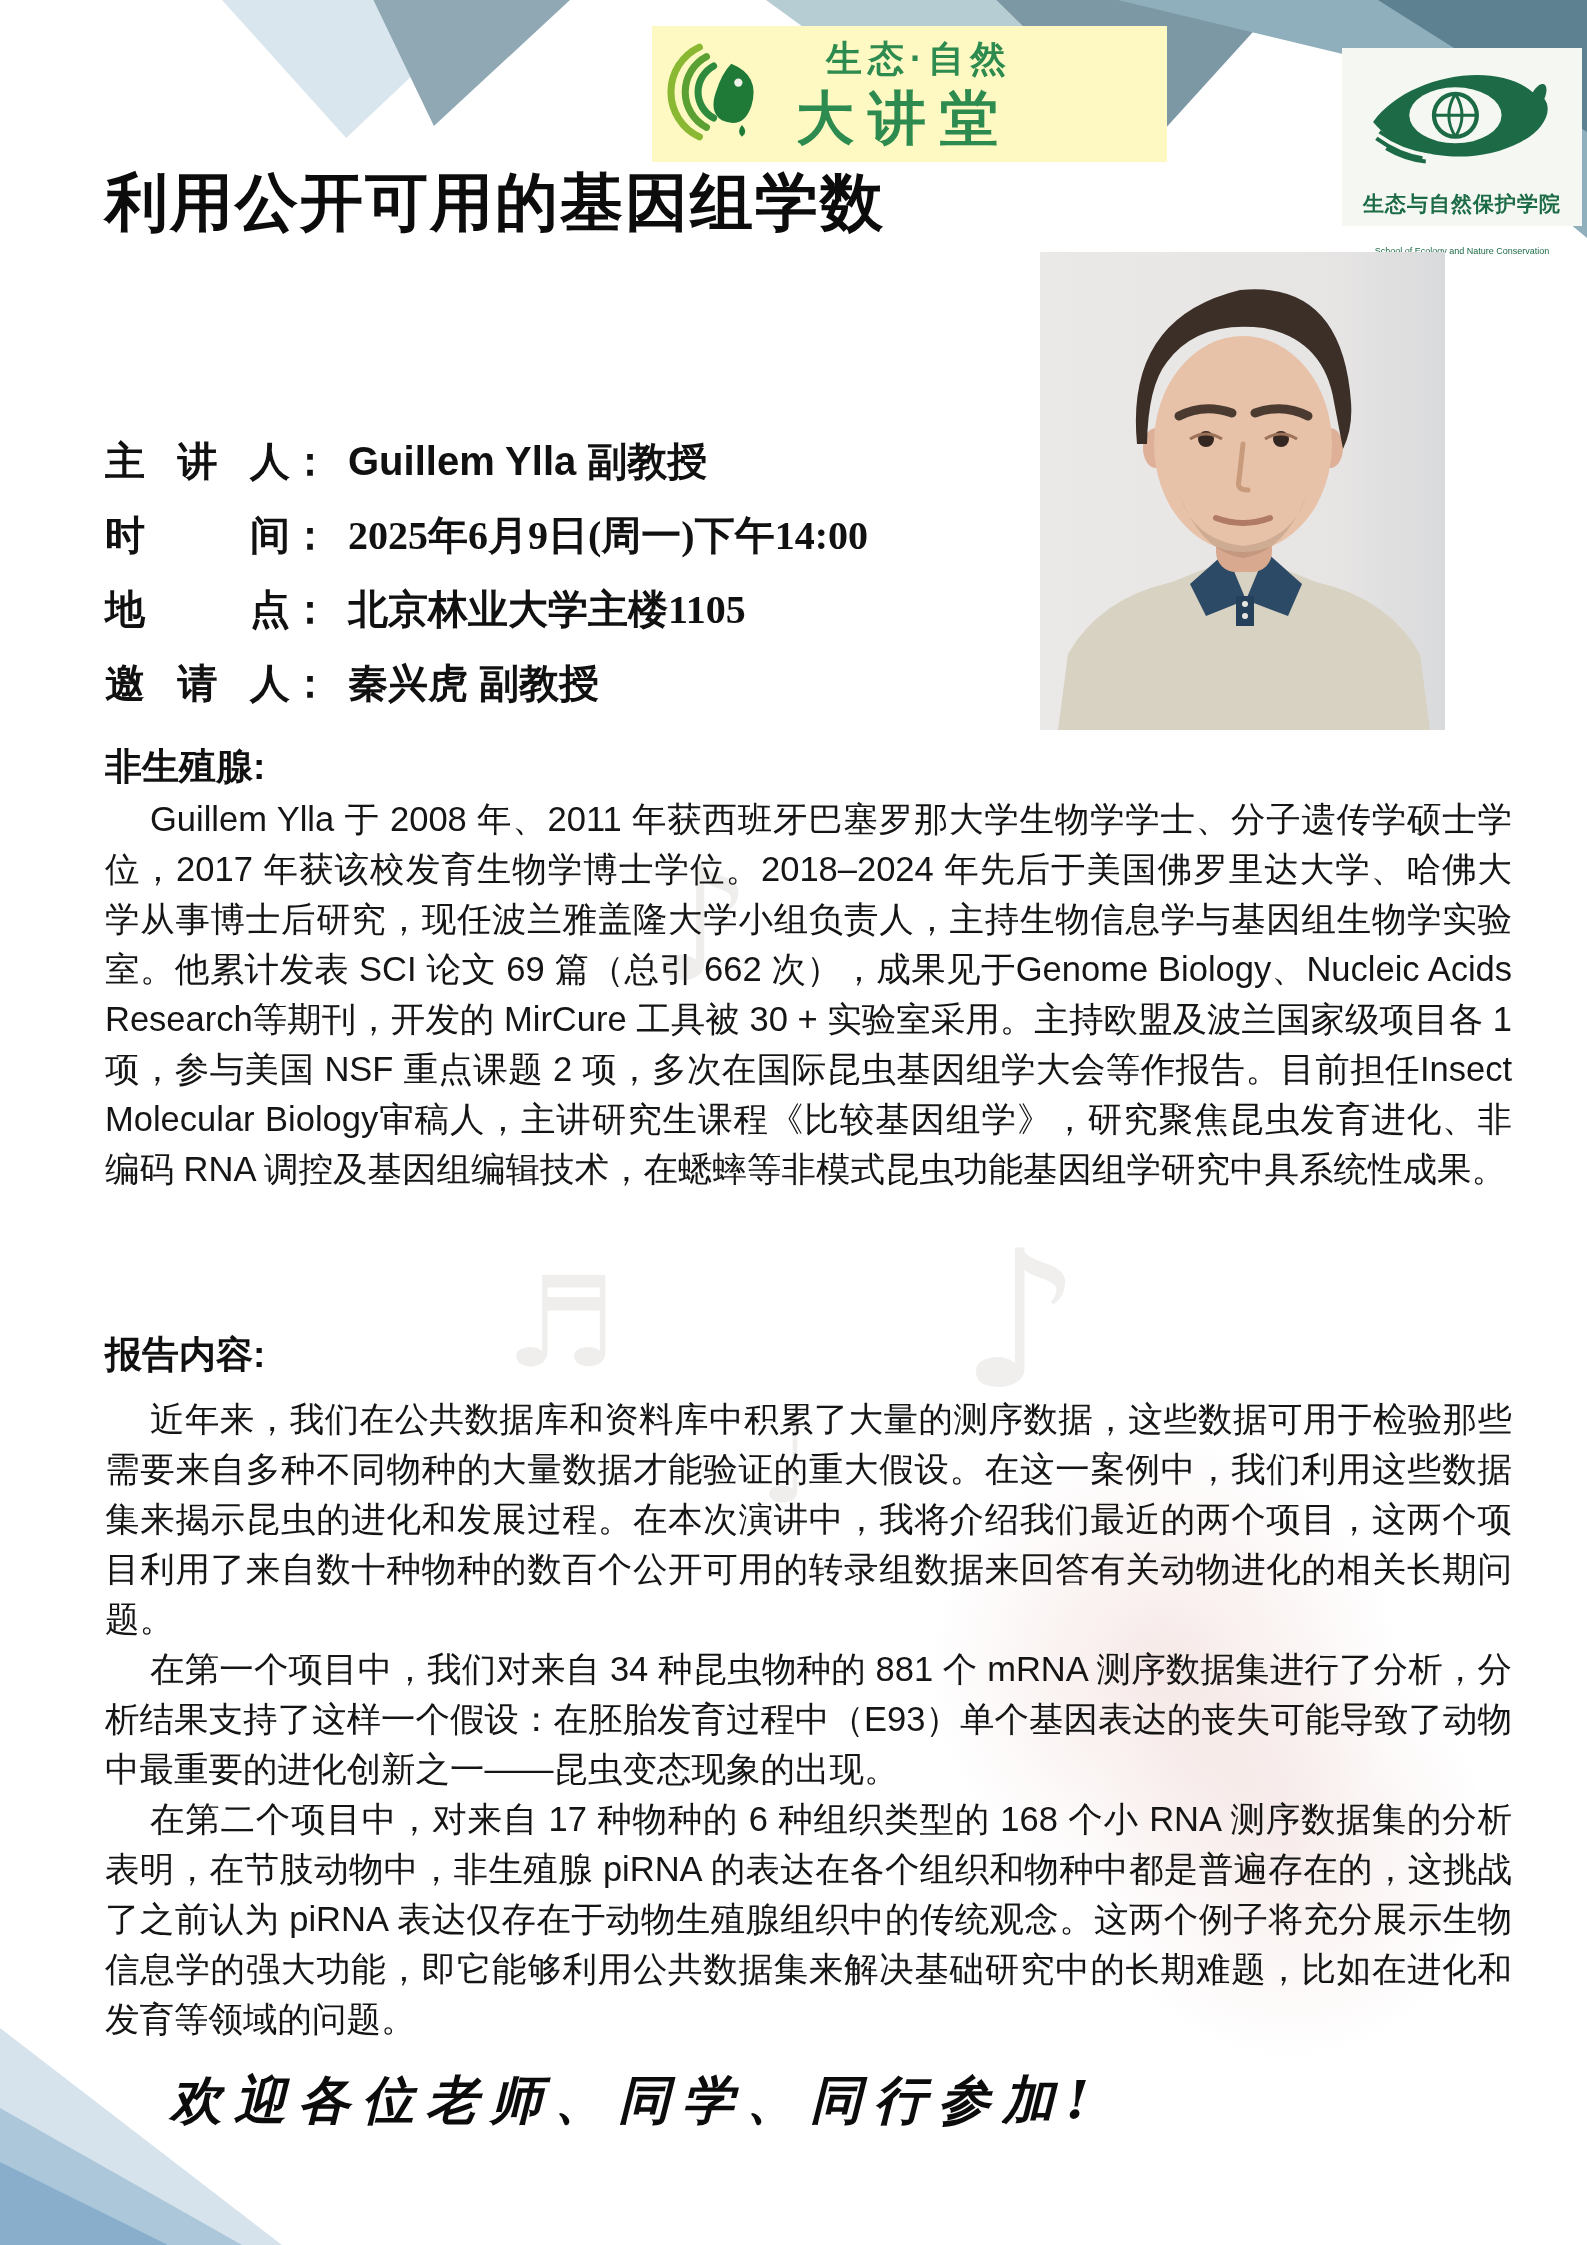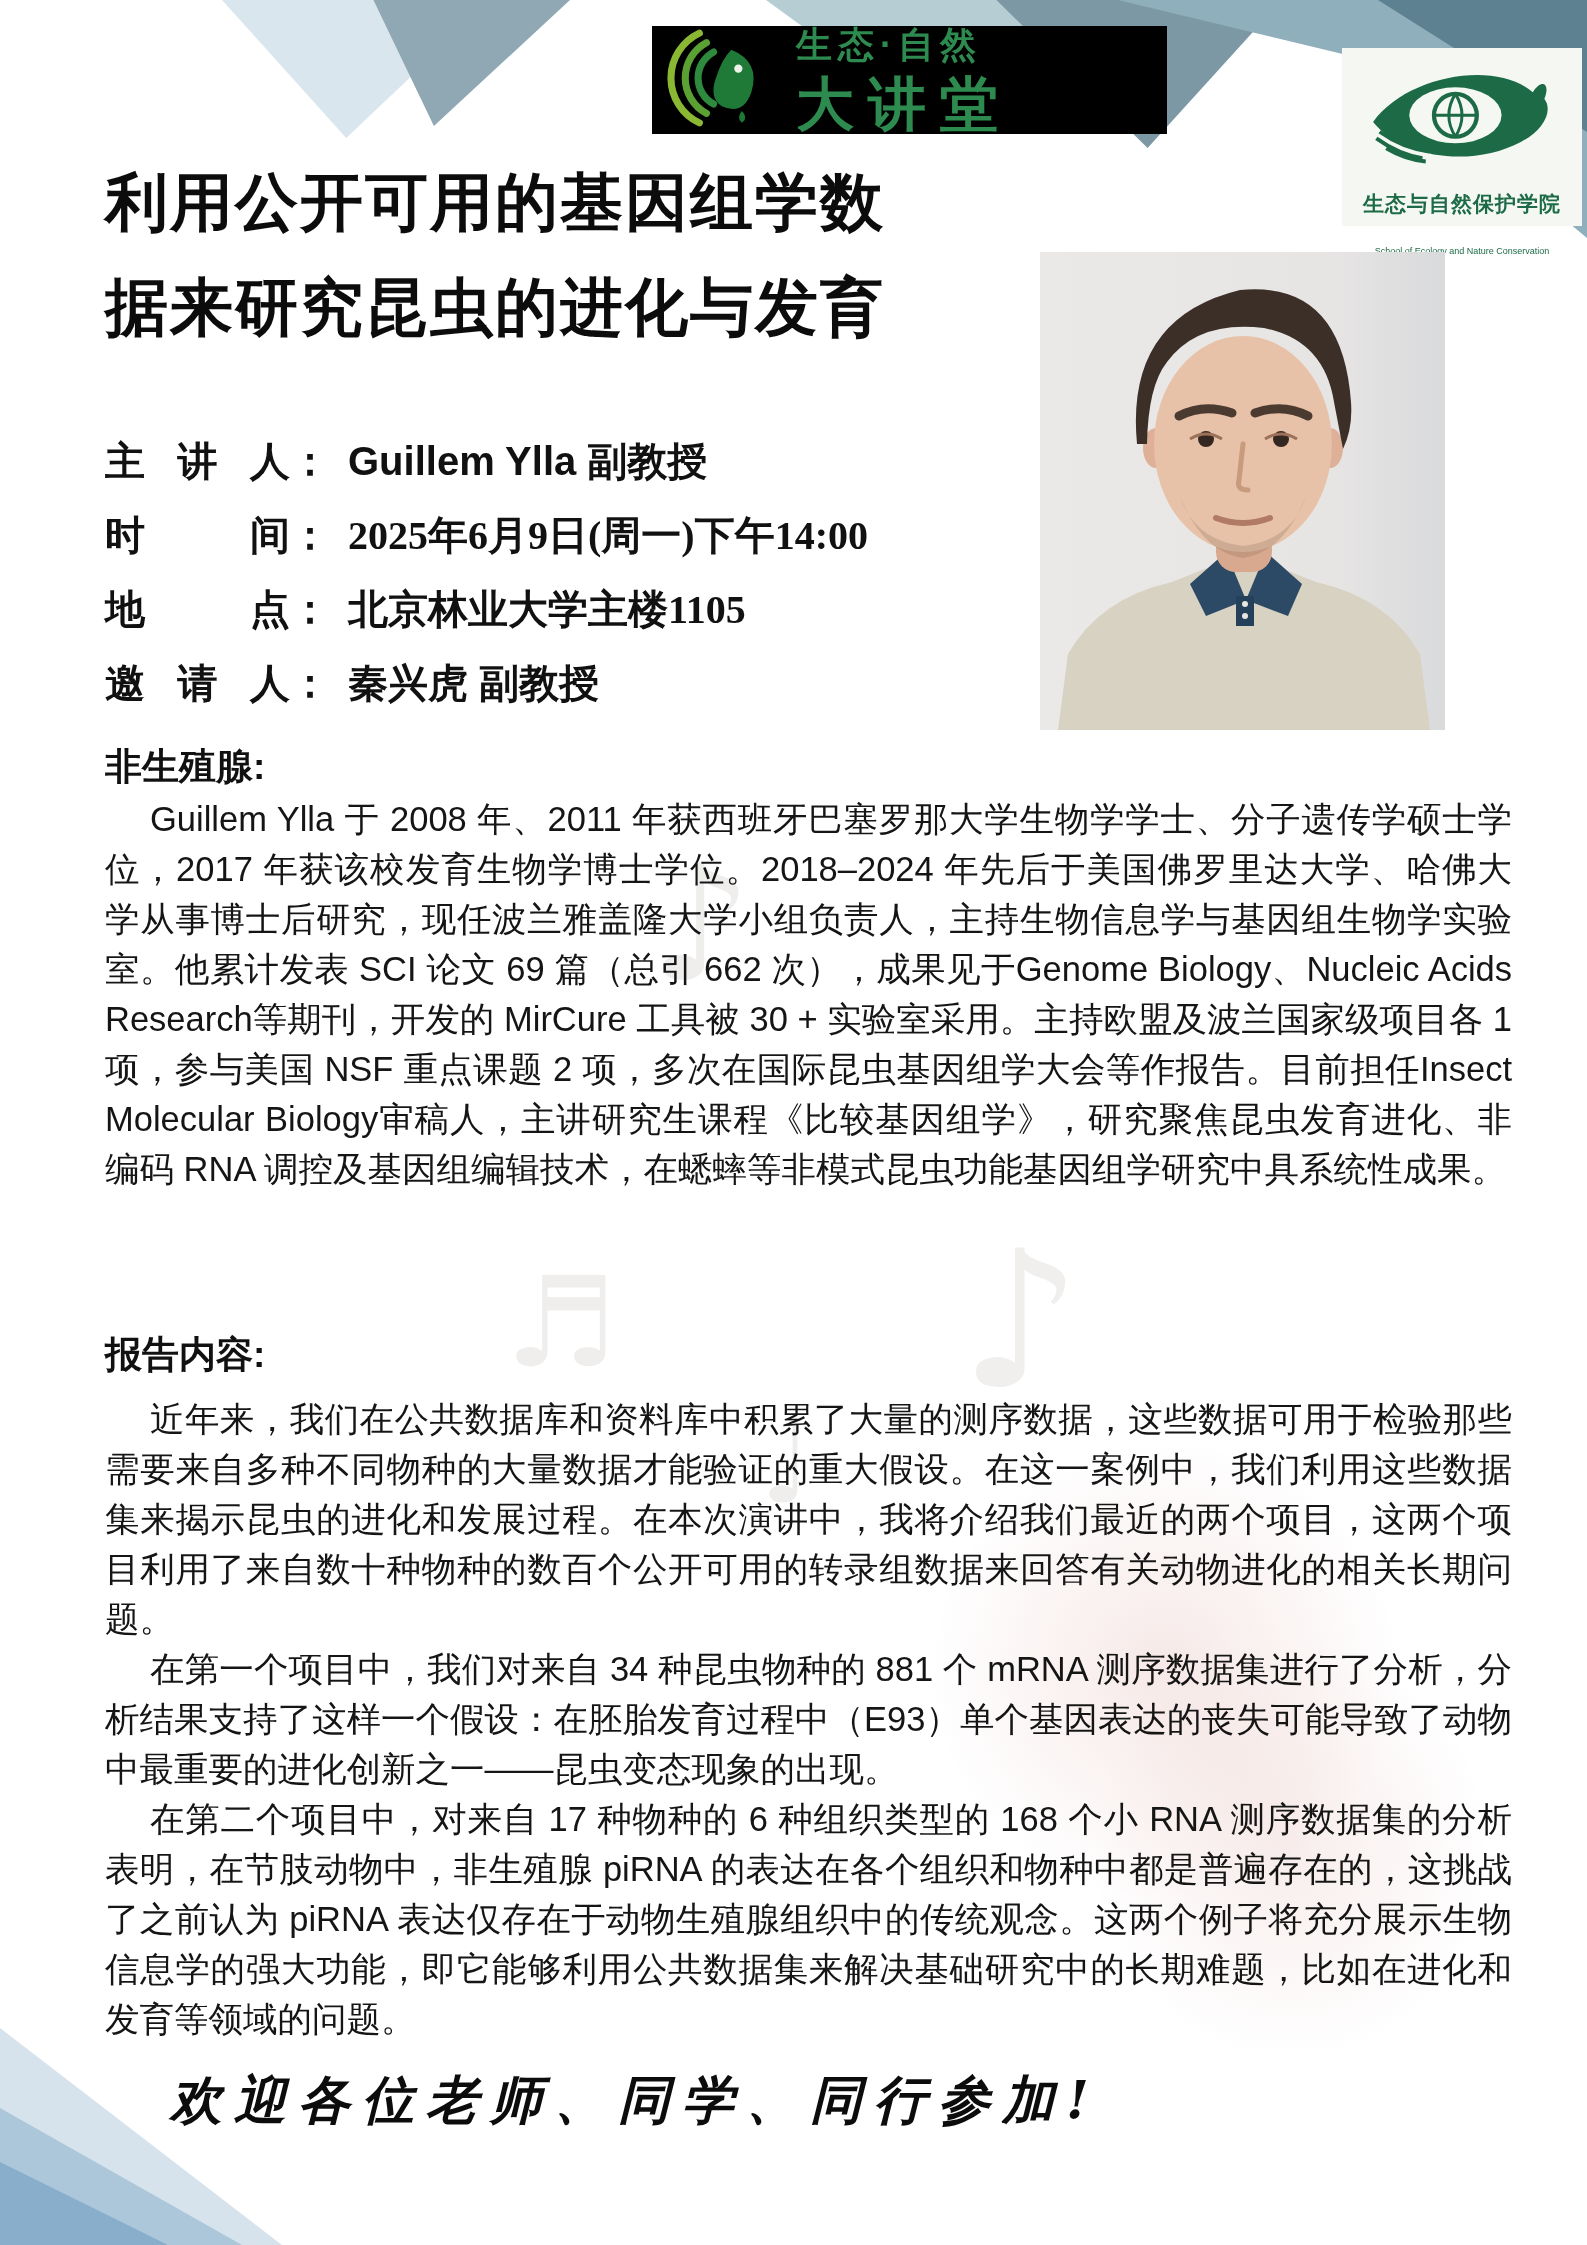--- a/index.html
+++ b/index.html
@@ -29,22 +29,22 @@
   .note{position:absolute;z-index:0;color:rgba(125,115,105,0.12);font-family:"DejaVu Sans",sans-serif;}
   .n1{left:650px;top:830px;font-size:160px;}
   .n2{left:505px;top:1250px;font-size:125px;}
   .n3{left:960px;top:1210px;font-size:190px;color:rgba(140,130,120,0.13);}
   .n4{left:760px;top:1400px;font-size:110px;}
   .blob{position:absolute;z-index:0;border-radius:50%;}
   .blob1{left:930px;top:1440px;width:470px;height:460px;background:radial-gradient(closest-side,rgba(190,95,85,0.14),rgba(190,95,85,0));}
   .blob2{left:1090px;top:1640px;width:400px;height:420px;background:radial-gradient(closest-side,rgba(185,90,80,0.11),rgba(185,90,80,0));}
 
   
-  .logo-lecture{position:absolute;z-index:2;left:652px;top:26px;width:515px;height:108px;
-    background:#000000;display:flex;align-items:center;padding-left:12px;box-sizing:border-box;}
+  .logo-lecture{position:absolute;z-index:2;left:652px;top:26px;width:515px;height:136px;
+    background:#fef9c3;display:flex;align-items:center;padding-left:12px;box-sizing:border-box;text-align:right;}
   .logo-lecture .txt{margin-left:14px;line-height:1;}
   .logo-lecture .t1{color:#2e8b4f;font-size:36px;font-weight:bold;letter-spacing:6px;}
   .logo-lecture .t2{color:#2e8b4f;font-size:58px;font-weight:bold;letter-spacing:14px;margin-top:12px;}
   .logo-school{position:absolute;z-index:2;left:1342px;top:48px;width:240px;height:178px;
     background:#f5f8f2;display:flex;flex-direction:column;align-items:center;justify-content:flex-start;
     padding-top:8px;box-sizing:border-box;gap:16px;}
   .logo-school .cn{color:#1d6b46;font-size:21px;font-weight:bold;letter-spacing:1px;margin-top:2px;}
   .logo-school .en{color:#1d6b46;font-size:9px;margin-top:12px;}
 
   
@@ -126,21 +126,20 @@
         <path d="M56,23 Q48,36 56,49 M56,23 Q64,36 56,49 M43,36 H69" fill="none" stroke="#1d6b46" stroke-width="1.8"></path>
         <path d="M10,46 Q24,56 40,58 M8,50 Q22,60 36,62 M14,56 Q26,63 38,64" fill="none" stroke="#1d6b46" stroke-width="2.4"></path>
       </svg>
     </span>
     <div class="cn">生态与自然保护学院</div>
     <div class="en">School of Ecology and Nature Conservation</div>
   </div>
 
   <div class="title">
     <div>利用公开可用的基因组学数</div>
-    <div>据来研究昆虫的进化与发育</div>
   </div>
 
   <div class="info">
     <div class="row">
       <span class="lab">主讲人</span>
         <span class="colon">：</span>
         <span class="val">Guillem Ylla 副教授</span>
     </div>
     <div class="row">
       <span class="lab">时间</span>

